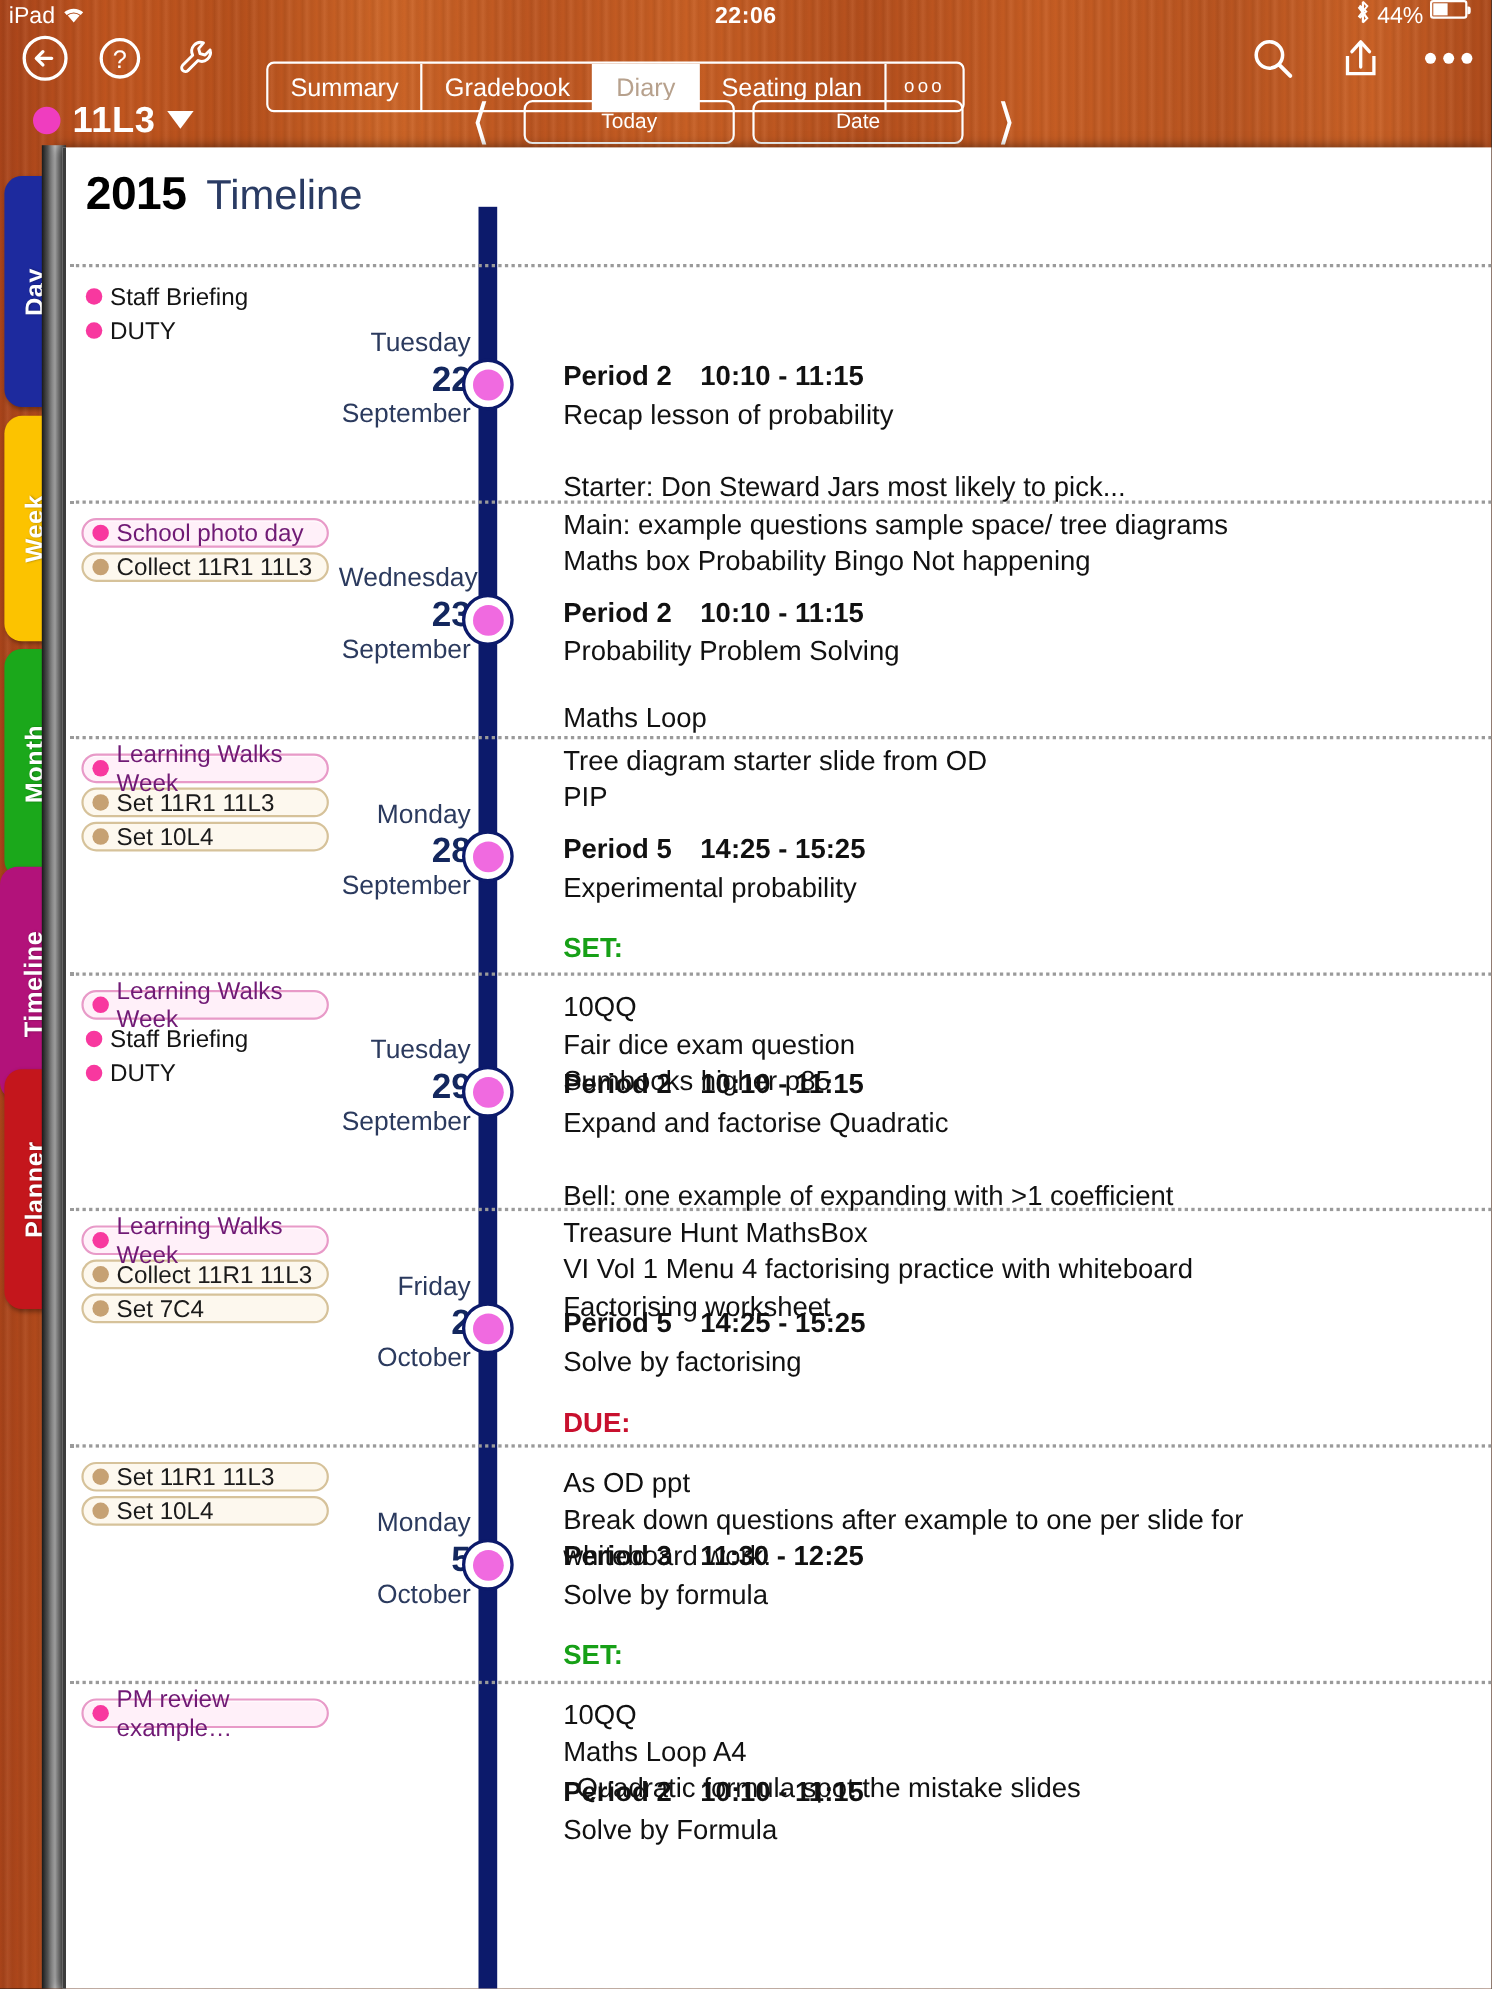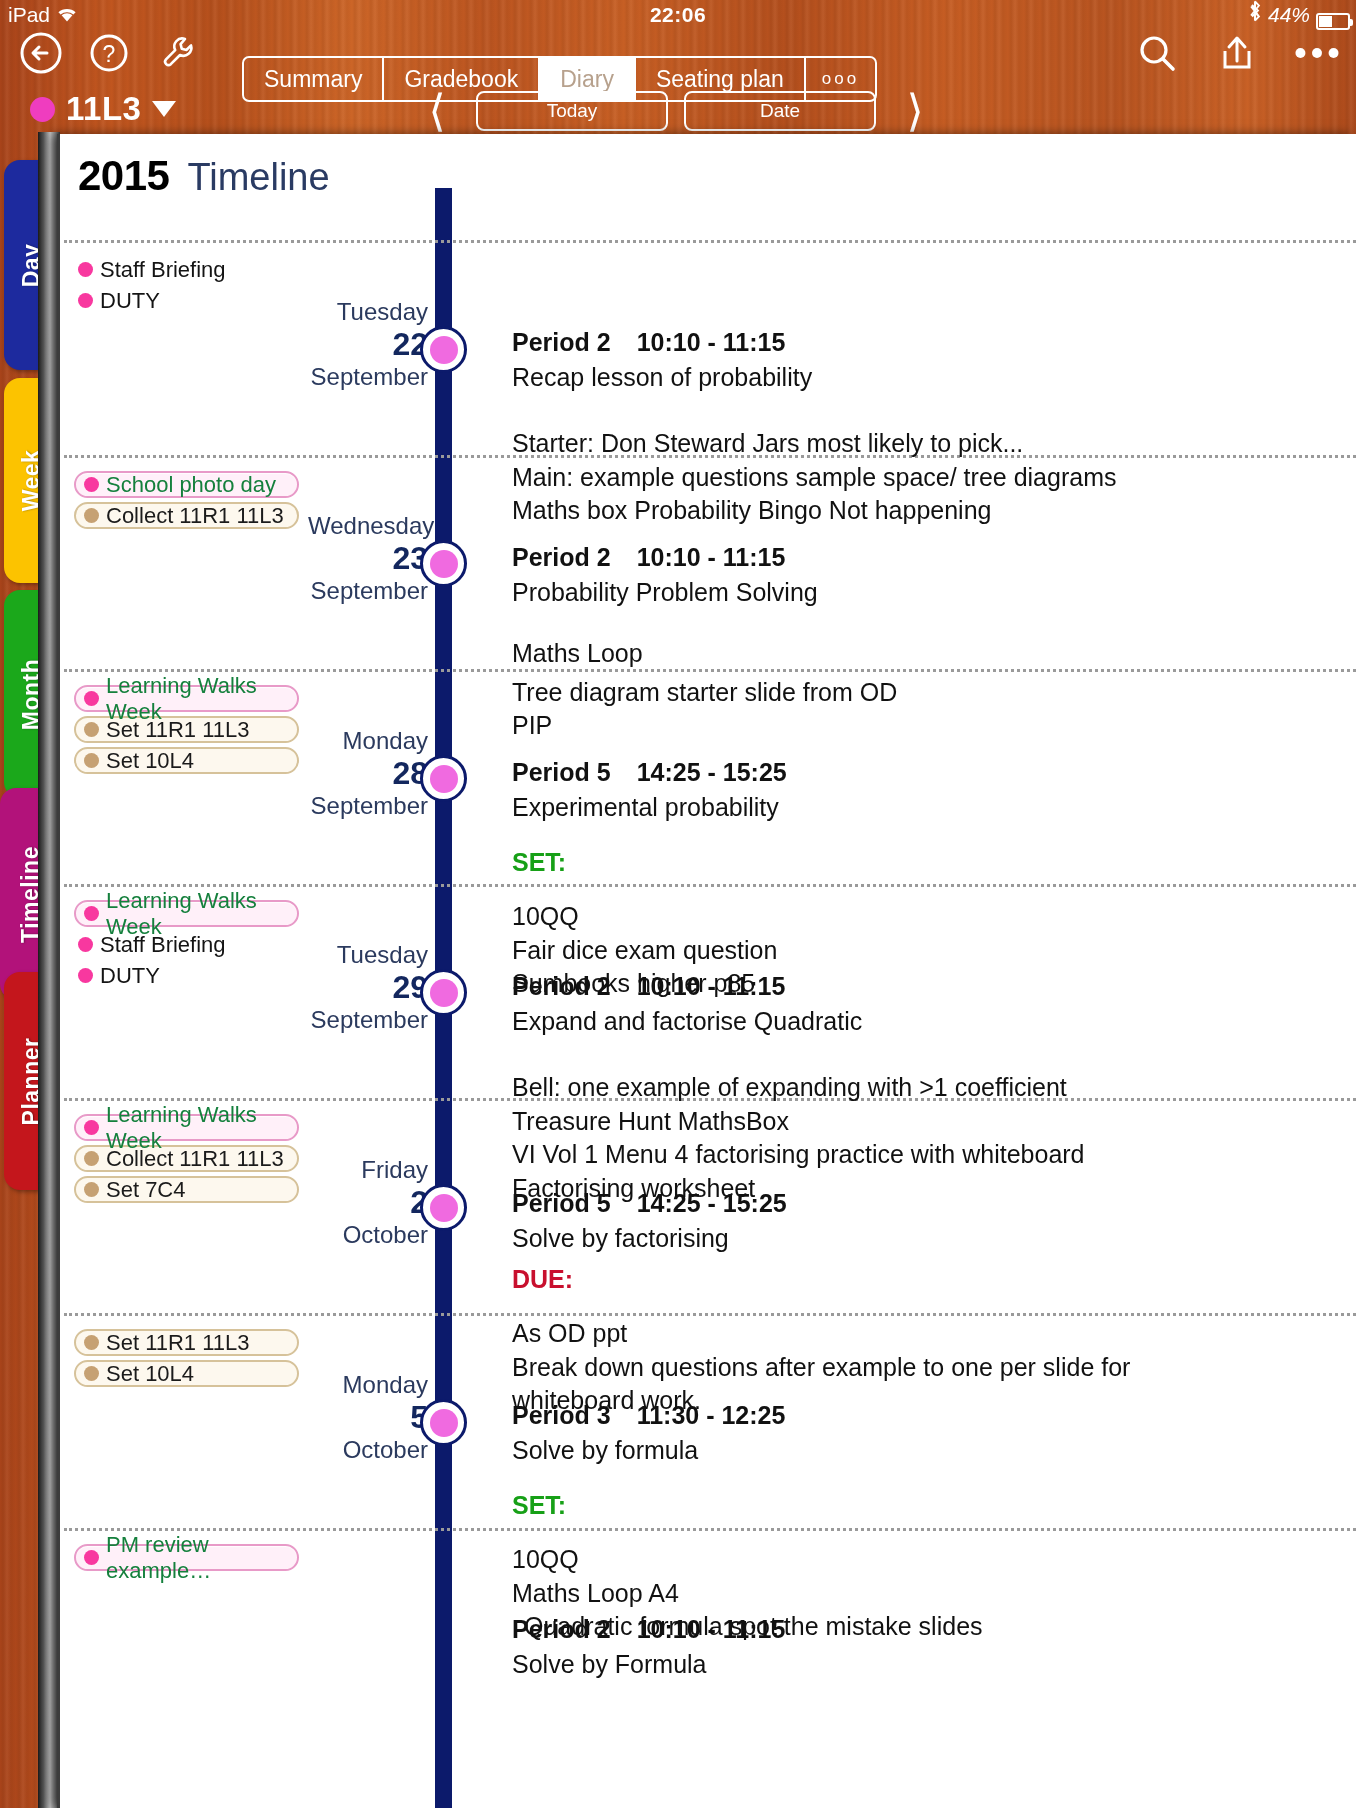--- a/index.html
+++ b/index.html
@@ -21,21 +21,21 @@
         #c96126 92%, #ad4a1b 100%);
   }
 
   
   .statusbar {
     position: absolute; top: 0; left: 0; width: 1356px; height: 30px;
     color: #fff; font-size: 21px; line-height: 30px;
   }
   .sb-left { position: absolute; left: 8px; top: 0; display: flex; align-items: center; gap: 6px; }
   .sb-center { position:absolute; left:0; width:100%; text-align:center; font-weight:bold; letter-spacing:0.5px;}
-  .sb-right { position: absolute; right: 6px; top: 0; display: flex; align-items: flex-end; gap: 6px; font-style: italic; }
+  .sb-right { position: absolute; right: 22px; top: 0; display: flex; align-items: flex-start; gap: 6px; }
   .batt-shell {
     width: 34px; height: 17px; border: 2px solid #fff; border-radius: 3px;
     position: relative; display: inline-block; vertical-align: middle;
   }
   .batt-shell::after {
     content:''; position:absolute; right:-5px; top:4px; width:3px; height:7px;
     background:#fff; border-radius:0 2px 2px 0;
   }
   .batt-fill { position:absolute; left:1px; top:1px; bottom:1px; width:44%; background:#fff; }
 
@@ -112,21 +112,21 @@
     border-top:3px dotted #9a9a9a;
   }
   .evts { position:absolute; left:14px; top:16px; width:240px; }
   .ev { display:flex; align-items:center; font-size:22px; color:#141414; margin-bottom:4px; height:27px; }
   .ev .dot { width:15px; height:15px; border-radius:50%; margin-right:7px; flex:0 0 auto; }
   .ev.plain { padding-left:4px; }
   .ev.pillpink {
     border:2px solid #e89ac8; border-radius:14px; background:#fff0f9;
     padding:0 8px; width:225px;
     box-shadow: inset 0 1px 1px rgba(255,255,255,0.9);
-    color:#15803d;
+    color:#701a75;
   }
   .ev.pilltan {
     border:2px solid #d6c29a; border-radius:14px; background:#fdf8ee;
     padding:0 8px; width:225px; color:#1b1b1b;
   }
   .dot-pink { background:#f8389f; }
   .dot-tan  { background:#c6a173; }
 
   .dlabel { position:absolute; left:248px; width:120px; text-align:right; color:#2b3a5e; }
   .dl-dow { font-size:24px; }
@@ -477,21 +477,21 @@
         <div class="body" style="margin-top:7px;">Treasure Hunt MathsBox</div>
         <div class="body" style="margin-top:7px;">VI Vol 1 Menu 4 factorising practice with whiteboard</div>
         <div class="body" style="margin-top:7px;">Factorising worksheet</div>
       </div>
 
       <div class="blk" style="top:1001px;">
         <div class="hdr">
           <span>Period 5</span><span class="t">14:25 - 15:25</span>
         </div>
         <div class="sub" style="margin-top:6px;">Solve by factorising</div>
-        <div class="tag-due" style="margin-top:12px;">DUE:</div>
+        <div class="tag-due" style="margin-top:27px;">DUE:</div>
         <div class="body" style="margin-top:26px;">As OD ppt</div>
         <div class="body" style="margin-top:7px;">Break down questions after example to one per slide for</div>
         <div class="body" style="margin-top:7px;">whiteboard work.</div>
       </div>
 
       <div class="blk" style="top:1213px;">
         <div class="hdr">
           <span>Period 3</span><span class="t">11:30 - 12:25</span>
         </div>
         <div class="sub" style="margin-top:6px;">Solve by formula</div>

